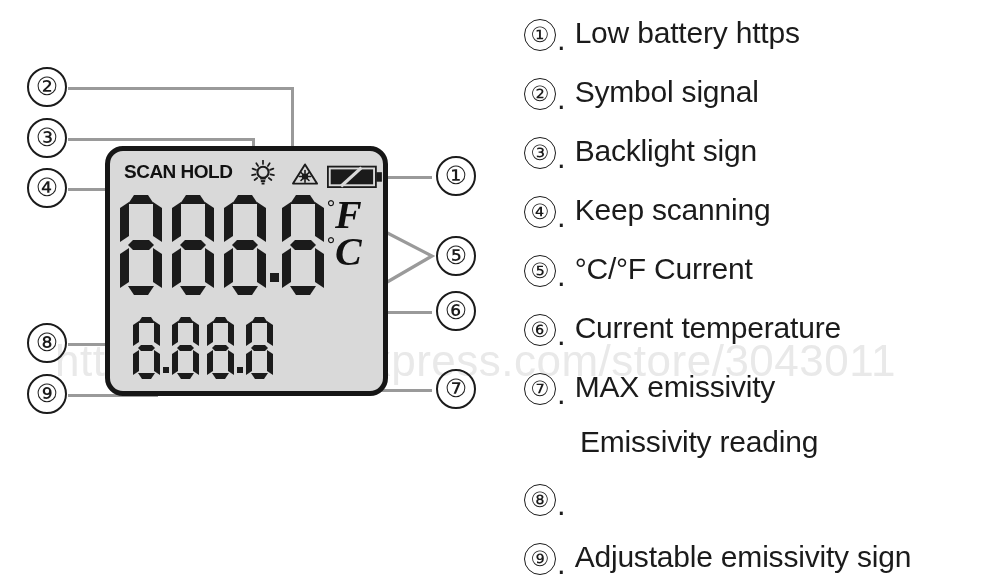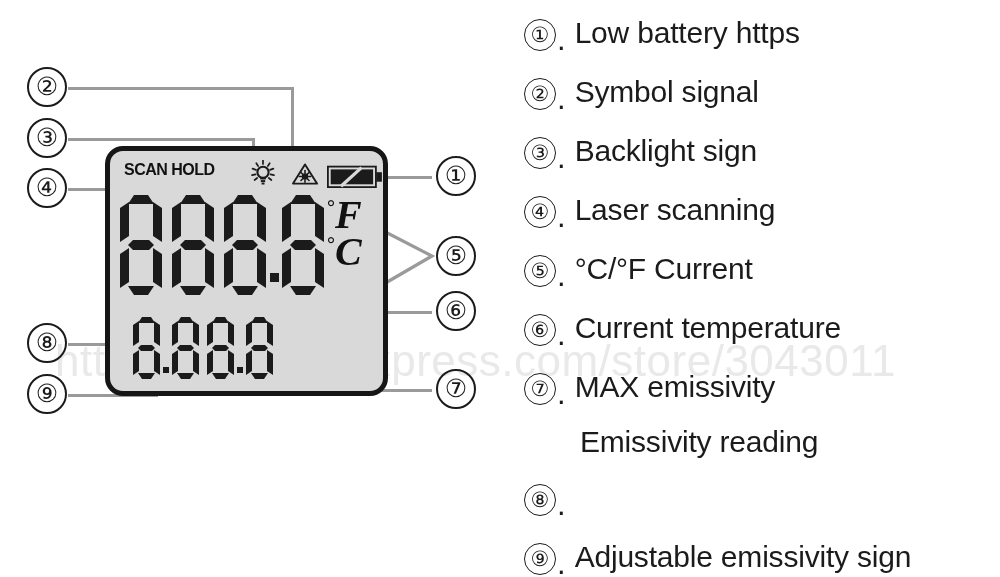--- a/index.html
+++ b/index.html
@@ -39,21 +39,21 @@
     border-radius:18px;
     z-index:3;
   }
 
   
   #status-row {
     position:absolute; left:0; top:4px; width:100%; height:36px;
   }
   #scan-hold {
     position:absolute; left:14px; top:6px;
-    font-size:16px; font-weight:bold;
+    font-size:19px; font-weight:bold;
     font-family:"Liberation Sans", sans-serif;
     letter-spacing:-0.5px;
     color:#111;
   }
   #backlight-icon { position:absolute; left:140px; top:5px; }
   #laser-icon     { position:absolute; left:182px; top:8px; }
   #battery-icon   { position:absolute; left:217px; top:10px; }
 
   
   #main-reading {
@@ -386,21 +386,21 @@
 
   <div class="legend-item">
     <span class="legend-num">③</span>
     <span class="legend-dot">.</span>
     <span class="legend-text">Backlight sign</span>
   </div>
 
   <div class="legend-item">
     <span class="legend-num">④</span>
     <span class="legend-dot">.</span>
-    <span class="legend-text">Laser scanning</span>
+    <span class="legend-text">Keep scanning</span>
   </div>
 
   <div class="legend-item">
     <span class="legend-num">⑤</span>
     <span class="legend-dot">.</span>
     <span class="legend-text">°C/°F Current</span>
   </div>
 
   <div class="legend-item">
     <span class="legend-num">⑥</span>

